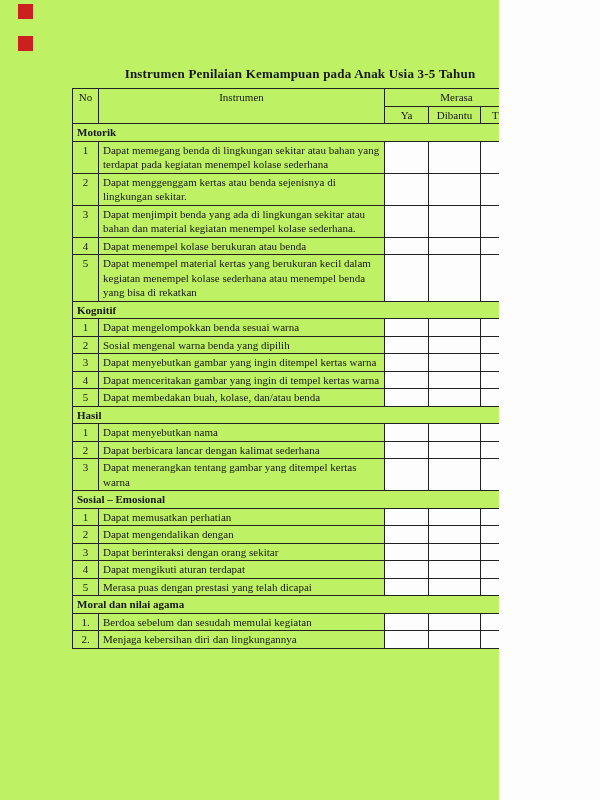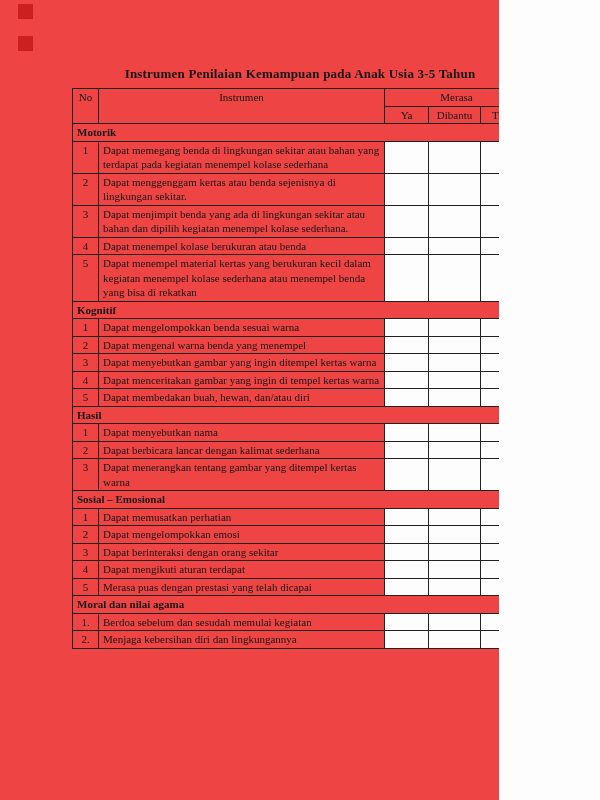--- a/index.html
+++ b/index.html
@@ -6,21 +6,21 @@
   html, body { width: 600px; height: 800px; }
   body {
     background: #fdfdfd;
     font-family: "Liberation Serif", "DejaVu Serif", serif;
     color: #161616;
   }
   .page {
     position: relative;
     width: 499px;
     height: 800px;
-    background: #ef4444;
+    background: #bef264;
     overflow: hidden;
   }
   .red-marker {
     position: absolute;
     width: 15px;
     height: 15px;
     left: 18px;
   }
   .red-marker.m1 { top: 4px; }
   .red-marker.m2 { top: 36px; }
@@ -103,21 +103,21 @@
         </tr>
         <tr>
           <td class="no-cell">2</td>
           <td>Dapat menggenggam kertas atau benda sejenisnya di lingkungan sekitar.</td>
           <td class="result-cell"></td>
           <td class="result-cell"></td>
           <td class="result-cell"></td>
         </tr>
         <tr>
           <td class="no-cell">3</td>
-          <td>Dapat menjimpit benda yang ada di lingkungan sekitar atau bahan dan dipilih kegiatan menempel kolase sederhana.</td>
+          <td>Dapat menjimpit benda yang ada di lingkungan sekitar atau bahan dan material kegiatan menempel kolase sederhana.</td>
           <td class="result-cell"></td>
           <td class="result-cell"></td>
           <td class="result-cell"></td>
         </tr>
         <tr>
           <td class="no-cell">4</td>
           <td>Dapat menempel kolase berukuran atau benda</td>
           <td class="result-cell"></td>
           <td class="result-cell"></td>
           <td class="result-cell"></td>
@@ -134,42 +134,42 @@
         </tr>
         <tr>
           <td class="no-cell">1</td>
           <td>Dapat mengelompokkan benda sesuai warna</td>
           <td class="result-cell"></td>
           <td class="result-cell"></td>
           <td class="result-cell"></td>
         </tr>
         <tr>
           <td class="no-cell">2</td>
-          <td>Dapat mengenal warna benda yang menempel</td>
+          <td>Sosial mengenal warna benda yang dipilih</td>
           <td class="result-cell"></td>
           <td class="result-cell"></td>
           <td class="result-cell"></td>
         </tr>
         <tr>
           <td class="no-cell">3</td>
           <td>Dapat menyebutkan gambar yang ingin ditempel kertas warna</td>
           <td class="result-cell"></td>
           <td class="result-cell"></td>
           <td class="result-cell"></td>
         </tr>
         <tr>
           <td class="no-cell">4</td>
           <td>Dapat menceritakan gambar yang ingin di tempel kertas warna</td>
           <td class="result-cell"></td>
           <td class="result-cell"></td>
           <td class="result-cell"></td>
         </tr>
         <tr>
           <td class="no-cell">5</td>
-          <td>Dapat membedakan buah, hewan, dan/atau diri</td>
+          <td>Dapat membedakan buah, kolase, dan/atau benda</td>
           <td class="result-cell"></td>
           <td class="result-cell"></td>
           <td class="result-cell"></td>
         </tr>
         <tr class="section-row">
           <td colspan="5">Hasil</td>
         </tr>
         <tr>
           <td class="no-cell">1</td>
           <td>Dapat menyebutkan nama</td>
@@ -196,21 +196,21 @@
         </tr>
         <tr>
           <td class="no-cell">1</td>
           <td>Dapat memusatkan perhatian</td>
           <td class="result-cell"></td>
           <td class="result-cell"></td>
           <td class="result-cell"></td>
         </tr>
         <tr>
           <td class="no-cell">2</td>
-          <td>Dapat mengelompokkan emosi</td>
+          <td>Dapat mengendalikan dengan</td>
           <td class="result-cell"></td>
           <td class="result-cell"></td>
           <td class="result-cell"></td>
         </tr>
         <tr>
           <td class="no-cell">3</td>
           <td>Dapat berinteraksi dengan orang sekitar</td>
           <td class="result-cell"></td>
           <td class="result-cell"></td>
           <td class="result-cell"></td>

